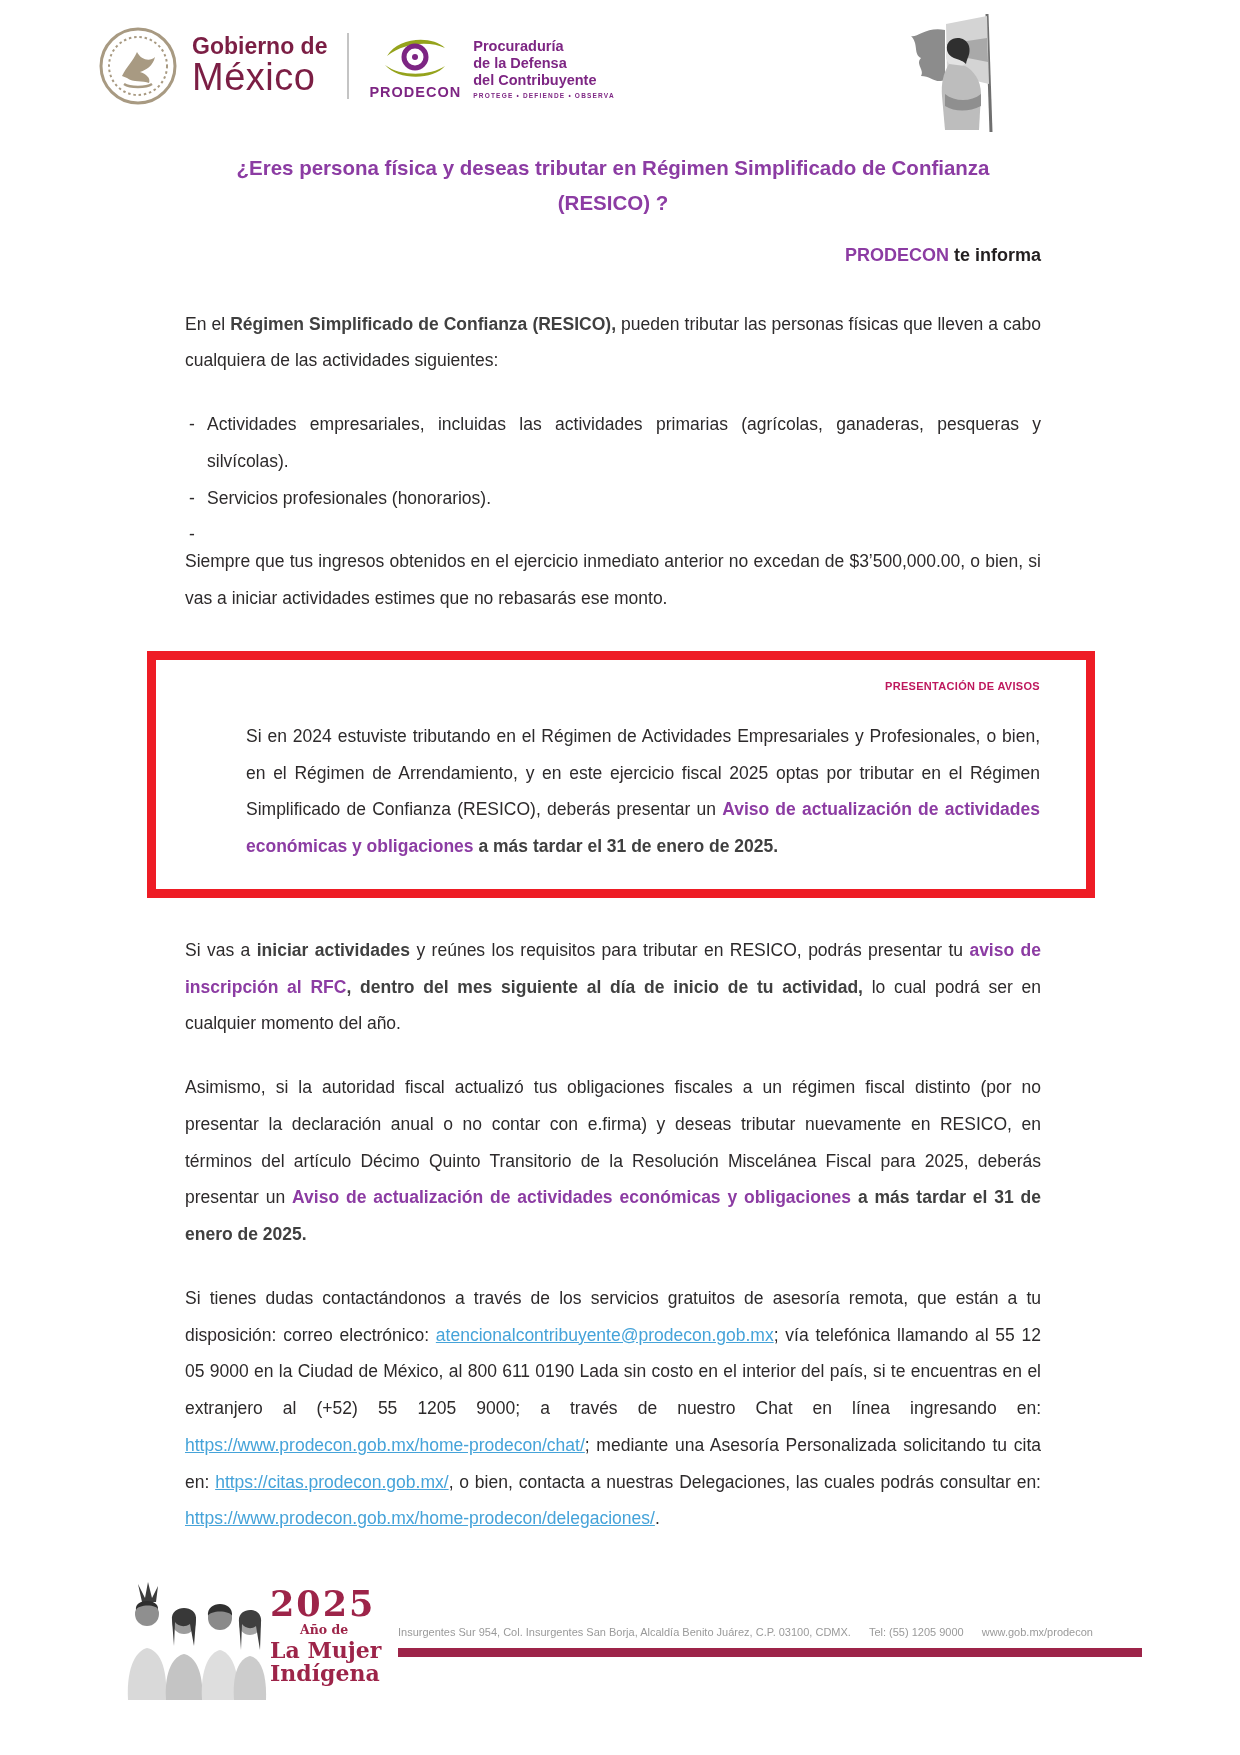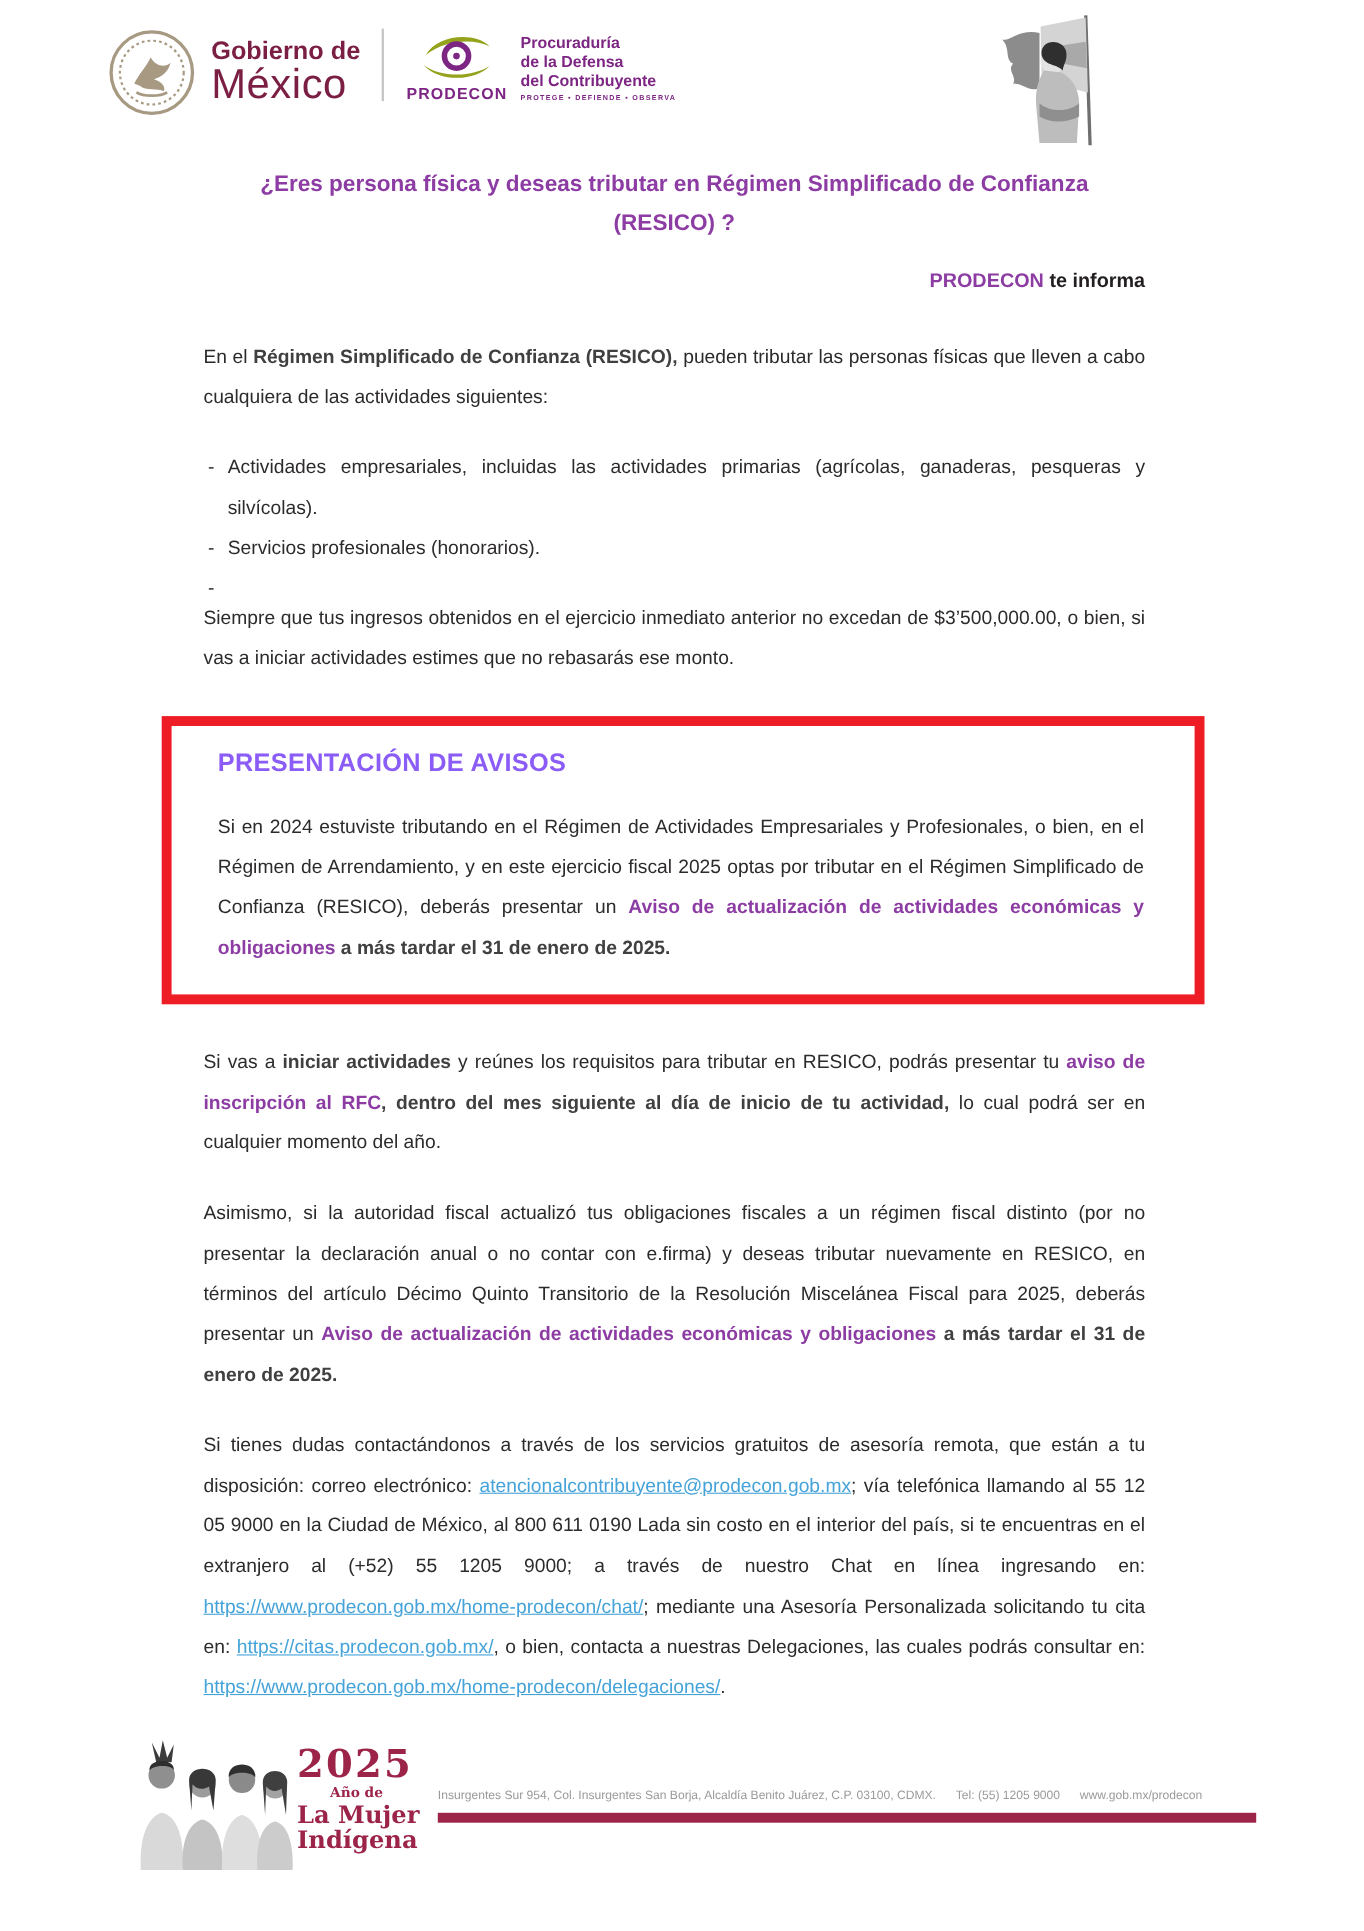--- a/index.html
+++ b/index.html
@@ -3,21 +3,21 @@
 <meta charset="utf-8">
 <style>
   html,body { margin:0; padding:0; background:#ffffff; }
   .page {
     position:relative; width:1240px; height:1755px; margin:0 auto;
     background:#ffffff; overflow:hidden;
     font-family:"Liberation Sans", sans-serif; color:#2d2a2b;
   }
 
   
-  .header { position:absolute; top:26px; left:98px; display:flex; }
+  .header { position:absolute; top:26px; left:98px; display:flex; align-items:center; }
   .gob-logo { display:flex; align-items:center; gap:14px; }
   .gob-text { color:#7b1e44; line-height:1.02; }
   .gob-line1 { font-size:23px; font-weight:bold; }
   .gob-line2 { font-size:38px; font-weight:normal; letter-spacing:0.5px; }
   .header-divider { width:2px; height:66px; background:#c4c4c4; margin:0 20px; }
   .prodecon { display:flex; align-items:flex-start; gap:12px; }
   .prodecon-iconcol { display:flex; flex-direction:column; align-items:center; }
   .prodecon-acronym { color:#7d2583; font-weight:bold; font-size:14.5px; letter-spacing:1px; margin-top:2px; }
   .prodecon-name { color:#7d2583; font-weight:bold; font-size:14.5px; line-height:1.18; padding-top:6px; }
   .prodecon-tagline { color:#7d2583; font-size:6.5px; letter-spacing:1.2px; margin-top:3px; font-weight:bold; }
@@ -41,24 +41,24 @@
   .bullet { font-size:17.5px; line-height:2.1; text-align:justify; padding-left:22px; position:relative; }
   .bullet-marker { position:absolute; left:4px; }
 
   .alert-box {
     border:9px solid #ee1c25;
     margin:34px -54px 34px -38px;
     padding:20px 46px 24px 42px;
     background:#ffffff;
   }
   .alert-heading {
-    text-align:left; color:#8b5cf6; font-weight:bold; font-size:23px;
+    text-align:right; color:#be185d; font-weight:bold; font-size:11px;
     letter-spacing:0.3px; margin:0 0 26px;
   }
-  .alert-box .para { margin-bottom:0; }
+  .alert-box .para { margin-bottom:0;margin-left:48px; }
 
   
   .footer-women { position:absolute; left:112px; top:1580px; }
   .footer-year  { position:absolute; left:270px; top:1586px; color:#9d2449;
                   font-family:"DejaVu Serif", serif; line-height:1; }
   .fy-year  { font-size:35px; font-weight:bold; letter-spacing:2px; }
   .fy-anode { font-size:12.5px; font-weight:bold; margin:3px 0 2px 30px; }
   .fy-big   { font-size:22px; font-weight:bold; line-height:1.05; }
   .footer-address { position:absolute; left:398px; top:1626px; width:744px;
                     font-size:11px; color:#9a9a9a; white-space:nowrap; }

